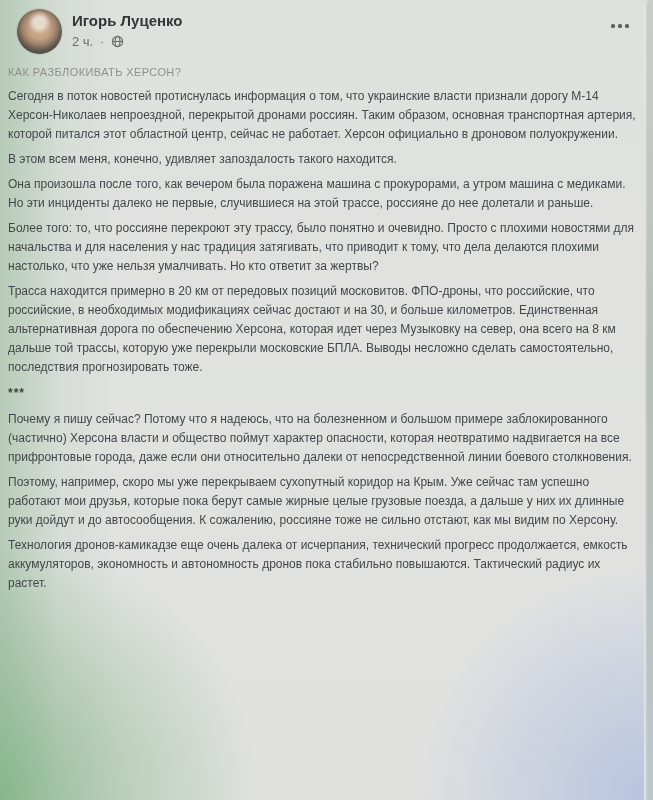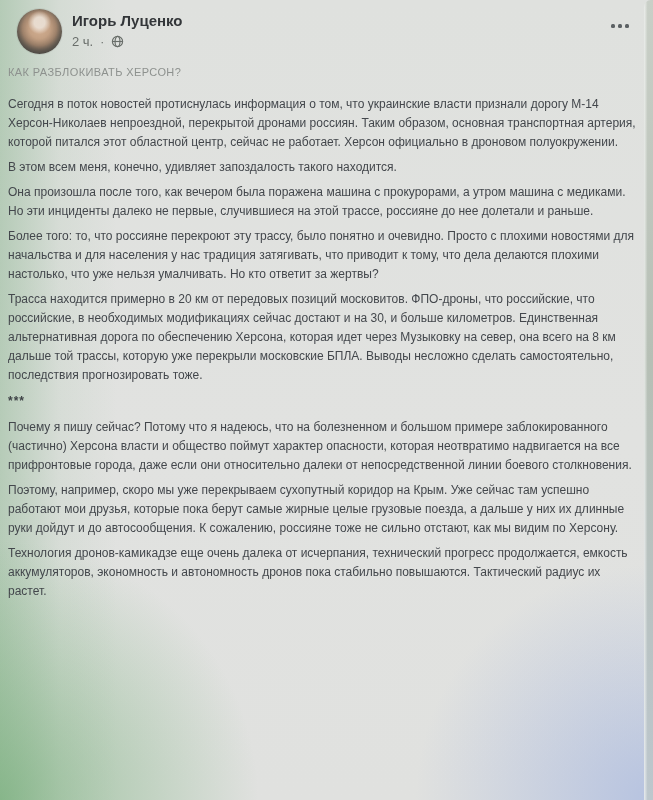--- a/index.html
+++ b/index.html
@@ -29,21 +29,21 @@
     box-shadow:inset 0 -6px 8px rgba(40,40,40,0.35), 0 0 0 1px rgba(0,0,0,0.06);
   }
   .header-text{margin-left:10px;padding-top:3px;}
   .author-name{font-size:15px;font-weight:700;color:#333639;line-height:18px;}
   .post-meta{display:flex;align-items:center;gap:7px;margin-top:4px;font-size:13px;color:#696e6a;}
   .meta-dot{font-size:12px;color:#696e6a;}
   .globe{width:13px;height:13px;display:inline-block;}
   .menu-dots{margin-left:auto;margin-top:11px;display:flex;gap:3px;cursor:pointer;padding:4px;}
   .menu-dots i{width:4px;height:4px;border-radius:1.5px;background:#5c6164;display:block;}
   .kicker{
-    margin:12px 0 8px 8px;font-size:11px;letter-spacing:0.4px;color:#8d918e;
+    margin:12px 0 0 8px;font-size:11px;letter-spacing:0.4px;color:#8d918e;
     font-weight:400;
   }
   .post-body{padding:3px 12px 0 8px;font-size:12px;line-height:19px;color:#43474c;}
   .post-body p{margin:6px 0;}
   .post-body p.sep{font-weight:700;letter-spacing:1px;color:#3e4246;margin:7px 0;}
 </style>
 </head>
 <body>
 
 <div class="edge-strip"></div>

